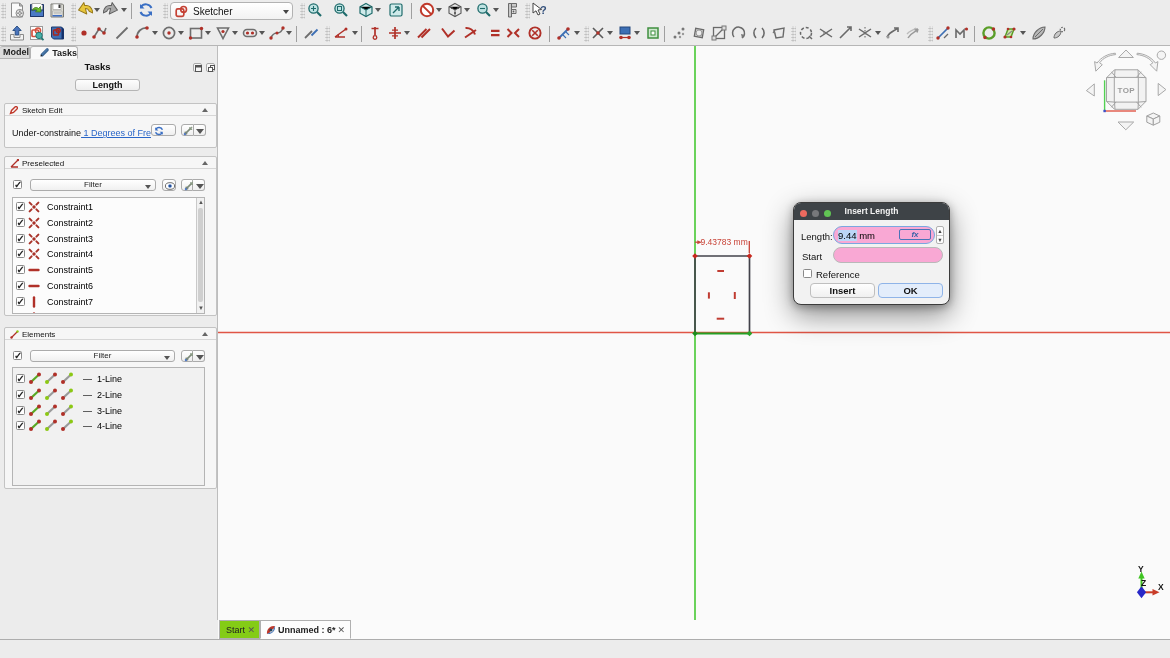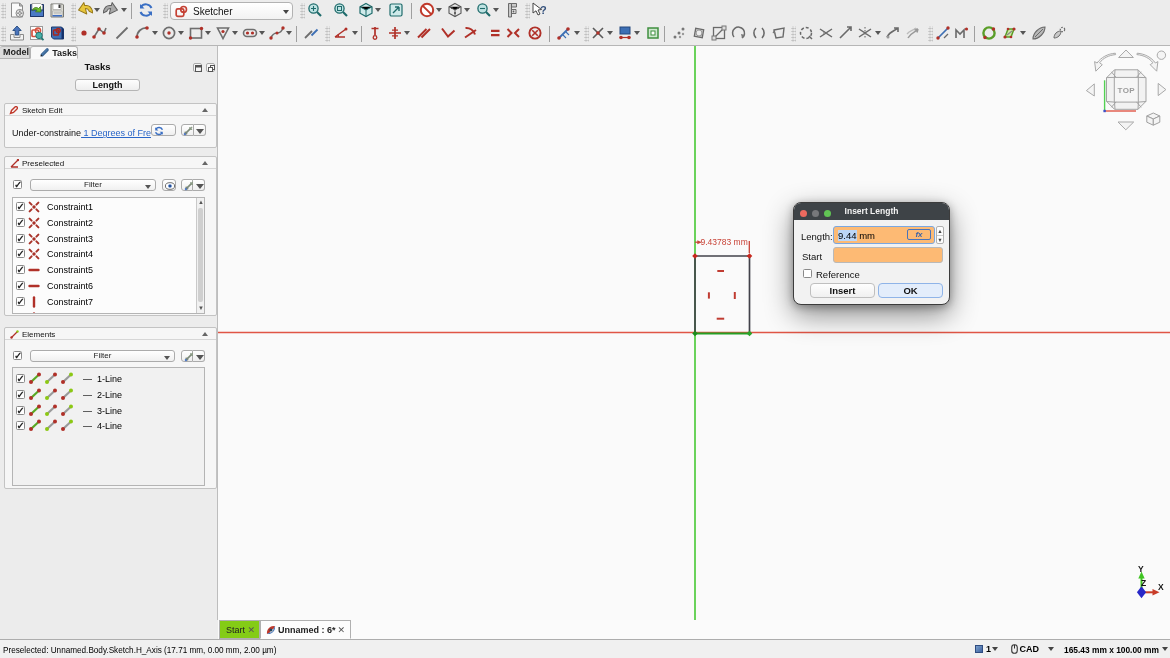--- a/index.html
+++ b/index.html
@@ -39,21 +39,21 @@
 #tabstrip{position:absolute;left:0;top:620px;width:1170px;height:20px;background:#ececec;border-bottom:1px solid #adadad}
 #tabstrip .white{position:absolute;left:218px;top:0;width:952px;height:19px;background:#fbfbfb}
 .mtab{position:absolute;top:0;height:19px;border:1px solid #b0b0b0;font-size:9px;color:#222}
 
 #statusbar{position:absolute;left:0;top:640px;width:1170px;height:18px;background:#f0f0f0;font-size:9.5px;color:#000}
 
 #dialog{position:absolute;left:793px;top:202px;width:157px;height:103px;background:#f2f2f2;border:1px solid #3c3c3c;border-radius:8px;box-shadow:0 10px 28px rgba(0,0,0,.45),0 2px 8px rgba(0,0,0,.3)}
 #dtitle{position:absolute;left:0;top:0;width:100%;height:17px;background:#3e4347;border-radius:7px 7px 0 0;color:#f2f2f2;font-size:8.5px;font-weight:bold;text-align:center;line-height:17px}
 .tl{position:absolute;top:7px;width:7px;height:7px;border-radius:50%}
 .dlbl{position:absolute;font-size:9.5px;color:#111}
-.dinp{position:absolute;background:#fdba74;border:1px solid #b9b9b9;border-radius:3px}
+.dinp{position:absolute;background:#f9a8d4;border:1px solid #b9b9b9;border-radius:9px}
 .dbtn{position:absolute;top:80px;width:65px;height:15px;border-radius:4px;text-align:center;font-size:9.5px;font-weight:bold;color:#111;line-height:14px}
 </style></head>
 <body>
 <div id="app">
   <div id="toolbar">
 
     <div class="grip" style="left:1px;top:3px"></div>
     <svg class="ticon" style="left:9px;top:2px" viewBox="0 0 16 16">
         <path d="M2.5 1 h8 l3 3 v11 h-11 z" fill="#fafafa" stroke="#8a8a8a"></path>
         <path d="M10.5 1 l3 3 h-3 z" fill="#d0d0d0" stroke="#8a8a8a"></path>
@@ -710,43 +710,29 @@
     <div class="mtab" style="left:260px;width:91px;background:#fdfdfd;border-bottom-color:#fdfdfd">
       <svg style="position:absolute;left:5px;top:4px" width="10" height="10" viewBox="0 0 10 10">
           <path d="M1 9 a7 7 0 0 1 8 -8 l-1.5 3 a4 4 0 0 0 -3.5 3.5 z" fill="#c0392b"></path>
           <path d="M9 1 a7 7 0 0 1 -8 8 l3 -1.5 a4 4 0 0 0 3.5 -3.5 z" fill="#3d6fb4"></path>
           <circle cx="5" cy="5" r="1.6" fill="#23445e"></circle>
         </svg>
       <span style="position:absolute;left:17px;top:4px;font-weight:bold">Unnamed : 6*</span>
       <span style="position:absolute;right:5px;top:4px;color:#555">✕</span>
     </div>
   </div>
-  <div id="statusbar">
-    <span style="position:absolute;left:3px;top:4px;transform:scaleX(0.86);transform-origin:0 0;white-space:nowrap">Preselected: Unnamed.Body.Sketch.H_Axis (17.71 mm, 0.00 mm, 2.00 µm)</span>
-    <div style="position:absolute;left:975px;top:4.5px;width:8px;height:8px;background:linear-gradient(135deg,#7aa0cc,#3f62a0);border:0.5px solid #2f4c80"></div>
-    <span style="position:absolute;left:986px;top:4px;font-weight:bold;font-size:9px">1</span>
-    <span class="dd" style="position:absolute;left:992px;top:7px;border-top-color:#444"></span>
-    <svg style="position:absolute;left:1010.5px;top:4px" width="7" height="10" viewBox="0 0 7 10">
-        <rect x="0.75" y="0.75" width="5.5" height="8.5" rx="2.6" fill="none" stroke="#333" stroke-width="1.1"></rect>
-        <line x1="3.5" y1="1" x2="3.5" y2="4.5" stroke="#333" stroke-width="1"></line>
-      </svg>
-    <span style="position:absolute;left:1019.5px;top:4px;font-weight:bold;font-size:9px">CAD</span>
-    <span class="dd" style="position:absolute;left:1048px;top:7px;border-top-color:#444"></span>
-    <span style="position:absolute;left:1064px;top:4.5px;font-weight:bold;font-size:8.4px">165.43 mm x 100.00 mm</span>
-    <span class="dd" style="position:absolute;left:1162px;top:7px;border-top-color:#444"></span>
-  </div>
   <div id="dialog">
     <div id="dtitle">Insert Length</div>
     <div class="tl" style="left:6px;background:#ed6a5f"></div>
     <div class="tl" style="left:18px;background:#77787b"></div>
     <div class="tl" style="left:30px;background:#61c554"></div>
     <div class="dlbl" style="left:7px;top:28px">Length:</div>
     <div class="dinp" style="left:39px;top:23px;width:102px;height:18px;border:1.5px solid #7aa7e0">
       <span style="position:absolute;left:4px;top:2.5px;font-size:9.5px"><span style="background:#bcd6f7">9.44</span> mm</span>
-      <div style="position:absolute;right:3px;top:2px;width:24px;height:11px;border:1px solid #4a73b8;border-radius:2px;color:#3a63a8;font-size:8px;font-style:italic;font-weight:bold;text-align:center;line-height:9px">fx</div>
+      <div style="position:absolute;right:3px;top:2px;width:32px;height:11px;border:1px solid #4a73b8;border-radius:2px;color:#3a63a8;font-size:8px;font-style:italic;font-weight:bold;text-align:center;line-height:9px">fx</div>
     </div>
     <div style="position:absolute;left:142px;top:23px;width:8px;height:18px;background:#fdfdfd;border:1px solid #b0b0b0;border-radius:2px">
       <div style="position:absolute;left:0px;top:0.5px;width:6px;height:6px;color:#444;font-size:5.5px;text-align:center;line-height:6px">▲</div>
       <div style="position:absolute;left:0px;bottom:0.5px;width:6px;height:6px;color:#444;font-size:5.5px;text-align:center;line-height:6px">▼</div>
       <div style="position:absolute;left:0;top:8px;width:100%;height:1px;background:#c9c9c9"></div>
     </div>
     <div class="dlbl" style="left:8px;top:48px">Start</div>
     <div class="dinp" style="left:39px;top:44px;width:110px;height:16px"></div>
     <div class="cbx" style="left:9px;top:66px;background:#fff"></div>
     <div class="dlbl" style="left:22px;top:66px">Reference</div>

